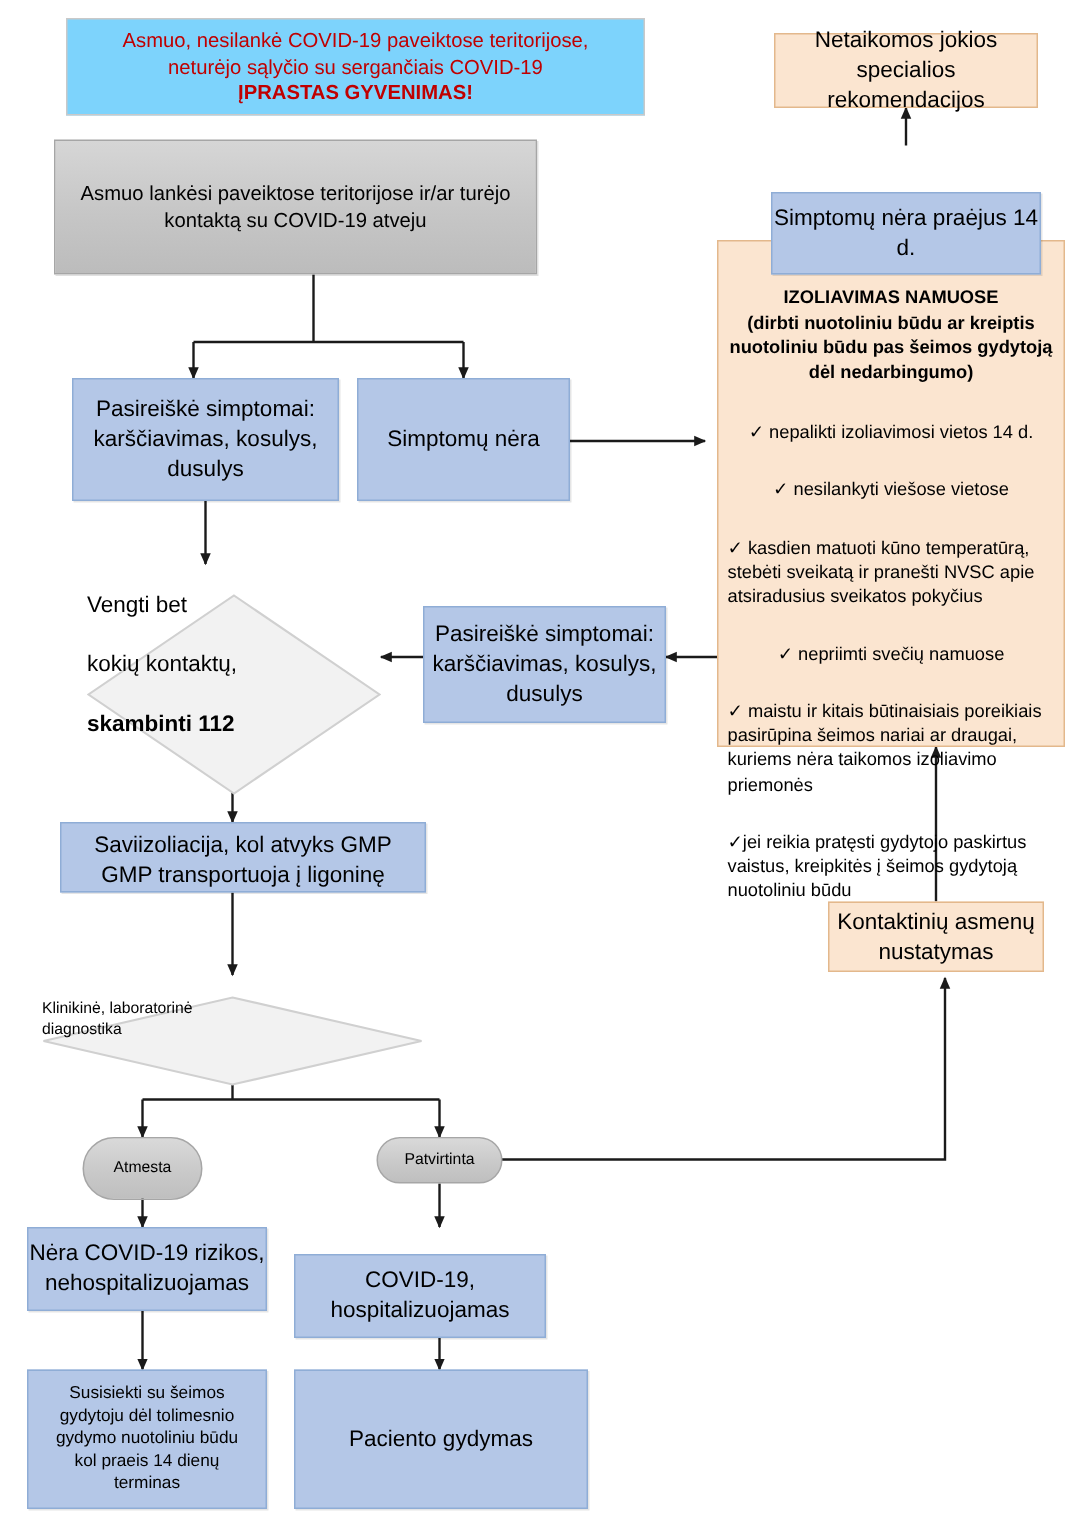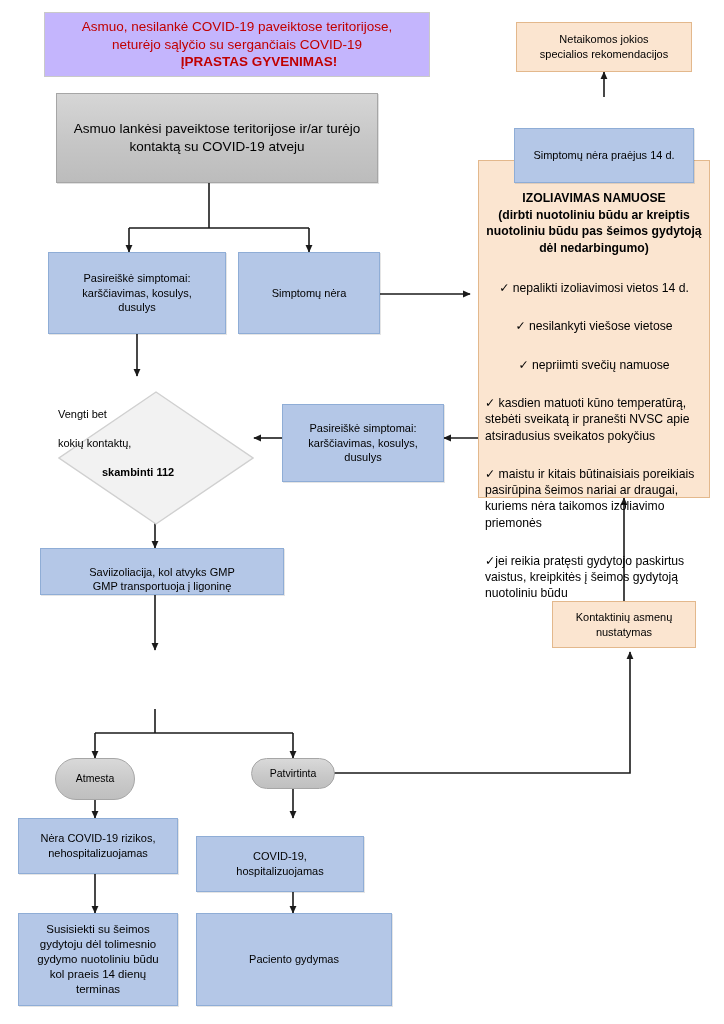--- a/index.html
+++ b/index.html
@@ -23,21 +23,21 @@
     display: flex;
     align-items: center;
     justify-content: center;
     text-align: center;
     line-height: 1.32;
     color: #000000;
     white-space: pre-line;
   }
   
   .n-white {
-    background: #c4b5fd;
+    background: #7dd3fc;
     border: 1px solid #c9c9c9;
     color: #c00000;
   }
   .n-gray {
     background: linear-gradient(180deg,#d6d6d6 0%, #c6c6c6 55%, #bcbcbc 100%);
     border: 1px solid #a6a6a6;
     box-shadow: 1px 1px 0 rgba(0,0,0,.12);
   }
   .n-blue {
     background: #b4c7e7;
@@ -65,24 +65,24 @@
   .diamond-label {
     position: relative;
     z-index: 2;
     width: 100%;
     text-align: left;
     white-space: pre-line;
   }
 
   
   .fs-13 { font-size: 13.5px; }
-  .fs-12 { font-size: 11px; }
+  .fs-12 { font-size: 15px; }
   .fs-11 { font-size: 11.5px; }
   .fs-10 { font-size: 10.5px; }
-  .bold  { font-weight: bold; margin-left: 44px; }
+  .bold  { font-weight: bold; }
 
   
   .iso-body {
     display: block;
     width: 100%;
     padding: 8px 6px 4px 6px;
     box-sizing: border-box;
     text-align: left;
   }
   .iso-title {
@@ -166,21 +166,21 @@
       <path d="M604,97 L604,72" marker-end="url(#ah)"></path>
     </g>
   </svg>
 
   <div class="node n-white fs-13" style="left:44px; top:12px; width:386px; height:65px; flex-direction:column;">
     <span>Asmuo, nesilankė COVID-19 paveiktose teritorijose,</span>
     <span>neturėjo sąlyčio su sergančiais COVID-19</span>
     <span class="bold">ĮPRASTAS GYVENIMAS!</span>
   </div>
 
-  <div class="node n-gray fs-13" style="left:56px; top:93px; width:322px; height:90px;align-items:center;">
+  <div class="node n-gray fs-13" style="left:36px; top:93px; width:322px; height:90px;align-items:center;">
     <span>Asmuo lankėsi paveiktose teritorijose ir/ar turėjo
 kontaktą su COVID-19 atveju</span>
   </div>
 
   <div class="node n-blue fs-12" style="left:48px; top:252px; width:178px; height:82px;">
     <span>Pasireiškė simptomai:
 karščiavimas, kosulys,
 dusulys</span>
   </div>
 
@@ -208,24 +208,24 @@
   </div>
 
   <div class="node n-orange" style="left:478px; top:160px; width:232px; height:338px; align-items:flex-start;">
     <span class="iso-body">
       <span class="iso-title">IZOLIAVIMAS NAMUOSE
 (dirbti nuotoliniu būdu ar kreiptis
 nuotoliniu būdu pas šeimos gydytoją
 dėl nedarbingumo)</span>
       <span class="iso-item iso-c1">✓ nepalikti izoliavimosi vietos 14 d.</span>
       <span class="iso-item iso-c2">✓ nesilankyti viešose vietose</span>
-      <span class="iso-item iso-c3">✓ nepriimti svečių namuose</span>
       <span class="iso-item iso-l">✓ kasdien matuoti kūno temperatūrą,
 stebėti sveikatą ir pranešti NVSC apie
 atsiradusius sveikatos pokyčius</span>
+      <span class="iso-item iso-c3">✓ nepriimti svečių namuose</span>
       <span class="iso-item iso-l">✓ maistu ir kitais būtinaisiais poreikiais
 pasirūpina šeimos nariai ar draugai,
 kuriems nėra taikomos izoliavimo
 priemonės</span>
       <span class="iso-item iso-l">✓jei reikia pratęsti gydytojo paskirtus
 vaistus, kreipkitės į šeimos gydytoją
 nuotoliniu būdu</span>
     </span>
   </div>
 
@@ -236,20 +236,29 @@
   <div class="node n-orange fs-12" style="left:516px; top:22px; width:176px; height:50px;">
     <span>Netaikomos jokios
 specialios rekomendacijos</span>
   </div>
 
   <div class="node n-blue fs-12" style="left:40px; top:548px; width:244px; height:47px;align-items:flex-end;">
     <span>Saviizoliacija, kol atvyks GMP
 GMP transportuoja į ligoninę</span>
   </div>
 
+  <div class="node n-diamond fs-10" style="left:28px; top:650px; width:254px; height:60px;">
+    <span class="diamond-shape">
+      <svg viewBox="0 0 254 60" preserveAspectRatio="none" xmlns="http://www.w3.org/2000/svg">
+        <polygon points="127,1 253,30 127,59 1,30" fill="#f2f2f2" stroke="#d0d0d0" stroke-width="1.4"></polygon>
+      </svg>
+    </span>
+    <span class="diamond-label">Klinikinė, laboratorinė
+diagnostika</span>
+  </div>
 
   <div class="node n-pill fs-10" style="left:55px; top:758px; width:80px; height:42px;">
     <span>Atmesta</span>
   </div>
 
   <div class="node n-pill fs-10" style="left:251px; top:758px; width:84px; height:31px;">
     <span>Patvirtinta</span>
   </div>
 
   <div class="node n-blue fs-12" style="left:18px; top:818px; width:160px; height:56px;">

